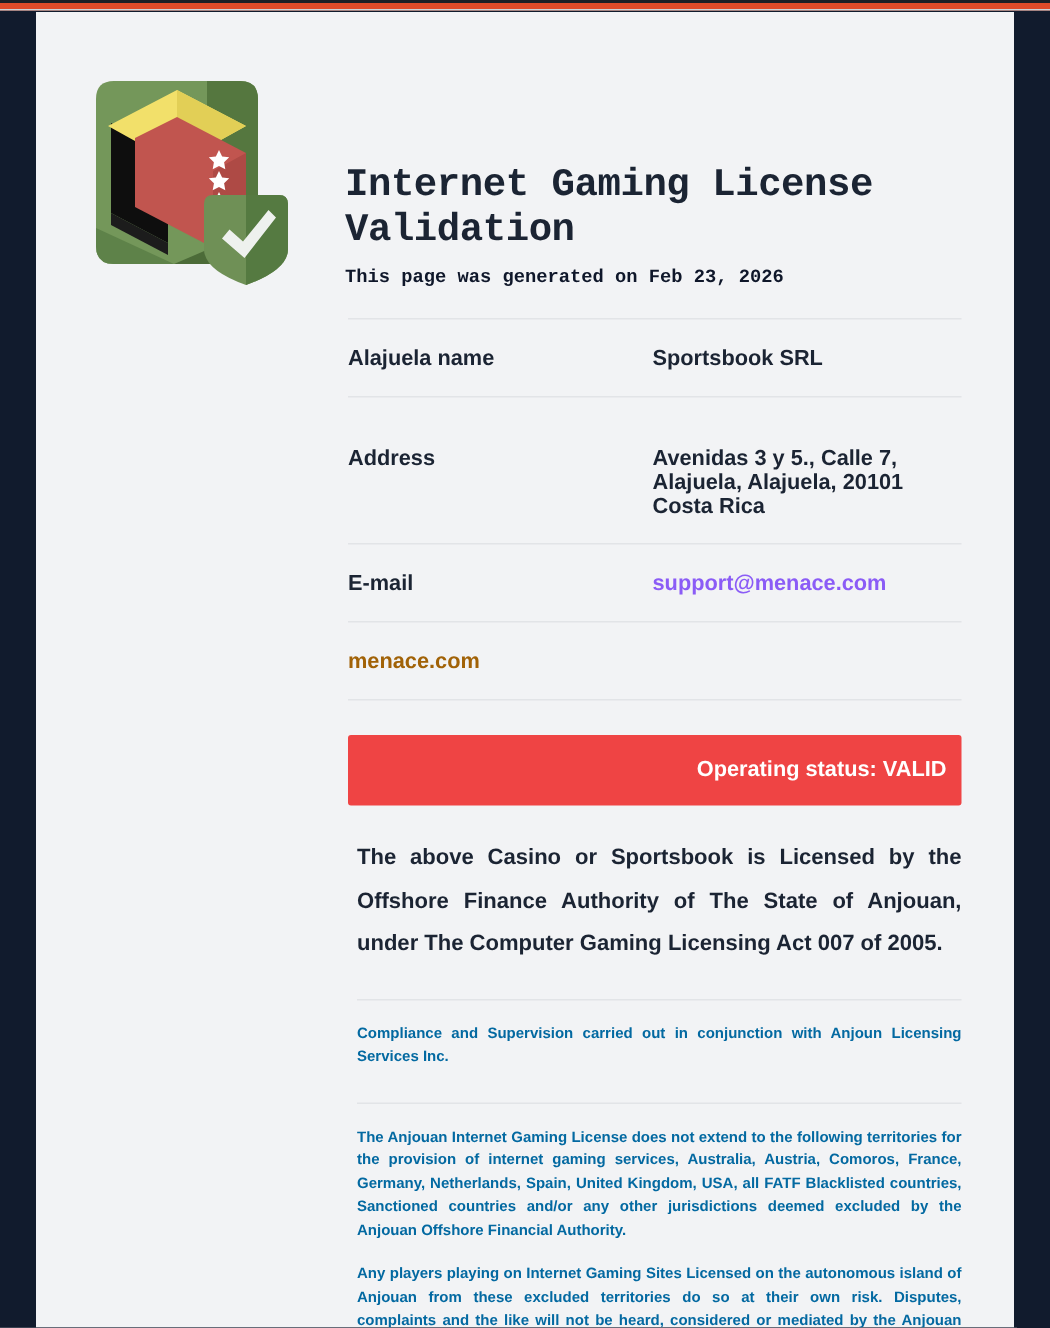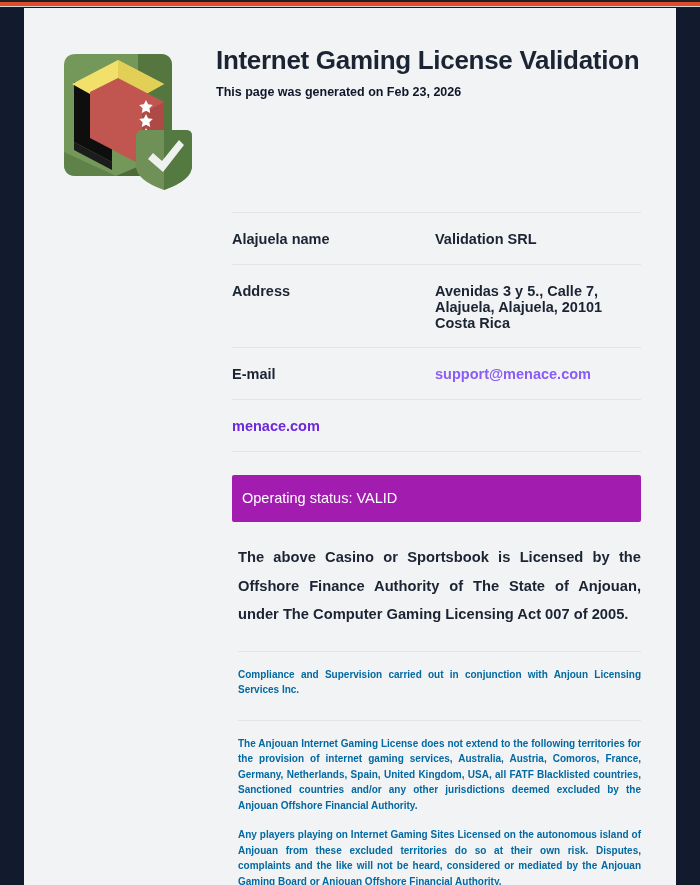--- a/index.html
+++ b/index.html
@@ -41,22 +41,23 @@
     overflow: hidden;
   }
 
   .card-inner {
     padding: 26px 22px 0 22px;
   }
 
   
   .header-row {
     display: flex;
-    align-items: flex-start;
-    gap: 2px;
+    align-items: flex-end;
+    gap: 16px;
+    font-family: Liberation Mono, monospace;
   }
 
   .logo-cell {
     width: 168px;
     flex: 0 0 168px;
     padding-left: 4px;
     padding-top: 6px;
   }
 
   .logo-svg { display: block; }
@@ -118,48 +119,49 @@
     padding: 18px 0 16px 0;
   }
 
   .detail-row-stacked .detail-label {
     display: block;
     margin-bottom: 15px;
   }
 
   .detail-row-stacked .detail-value {
     display: block;
+    margin-top: 15px;
   }
 
   a.link-email {
     color: #8b5cf6;
     text-decoration: none;
     font-weight: bold;
   }
 
   a.link-site {
-    color: #6d28d9;
+    color: #a16207;
     text-decoration: none;
     font-weight: bold;
     margin-top: 28px;
   }
 
   
   .status-wrap {
     padding-left: 186px;
     padding-right: 13px;
     margin-top: 23px;
   }
 
   .status-banner {
-    background: #a21caf;
+    background: #ef4444;
     color: #ffffff;
-    text-align: left;
+    text-align: right;
     font-size: 14.5px;
-    font-weight: normal;
+    font-weight: bold;
     padding: 15px 10px 16px 10px;
     border-radius: 2px;
   }
 
   
   .body-wrap {
     padding-left: 192px;
     padding-right: 13px;
   }
 
@@ -244,21 +246,21 @@
         </div>
 
       </div>
 
       <div class="details">
 
         <div class="divider"></div>
 
         <div class="detail-row">
           <div class="detail-label">Alajuela name</div>
-          <div class="detail-value">Validation SRL</div>
+          <div class="detail-value">Sportsbook SRL</div>
         </div>
 
         <div class="divider"></div>
 
         <div class="detail-row detail-row-stacked">
           <div class="detail-label">Address</div>
           <div class="detail-value">Avenidas 3 y 5., Calle 7, Alajuela, Alajuela, 20101 Costa Rica</div>
         </div>
 
         <div class="divider"></div>

